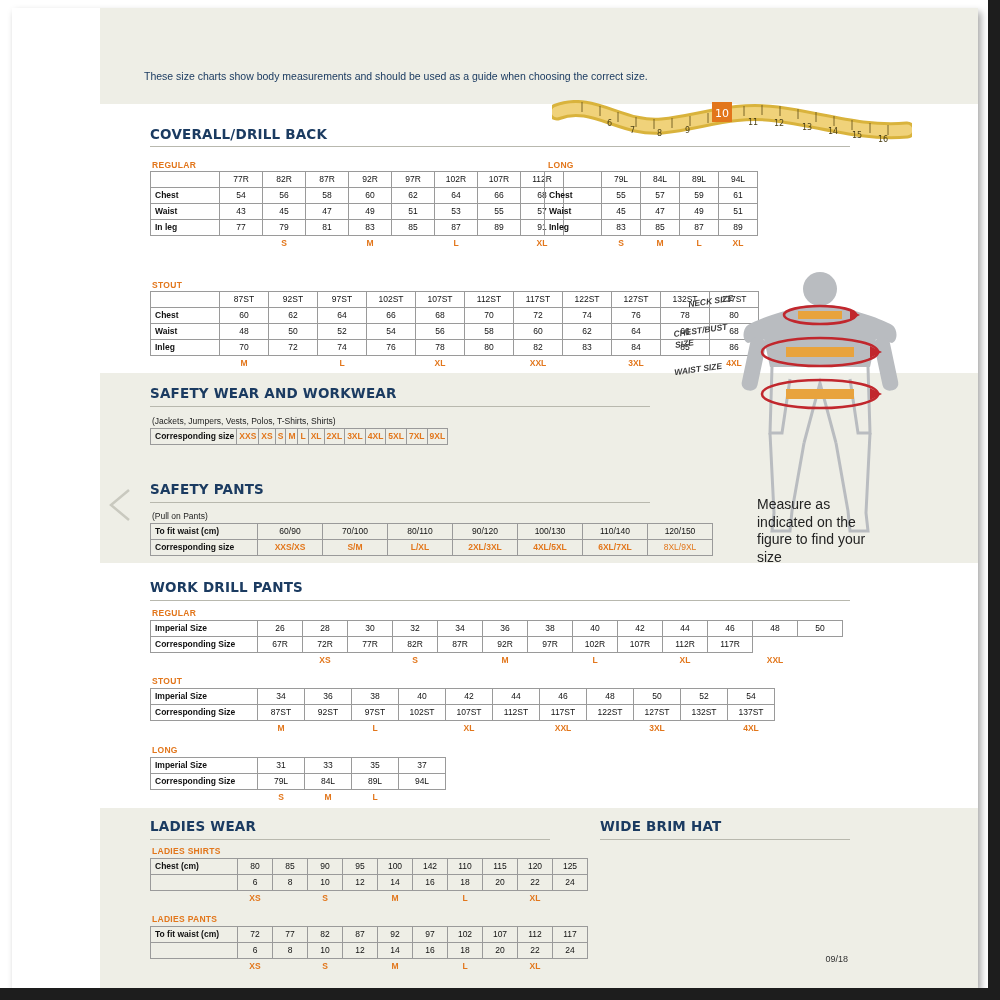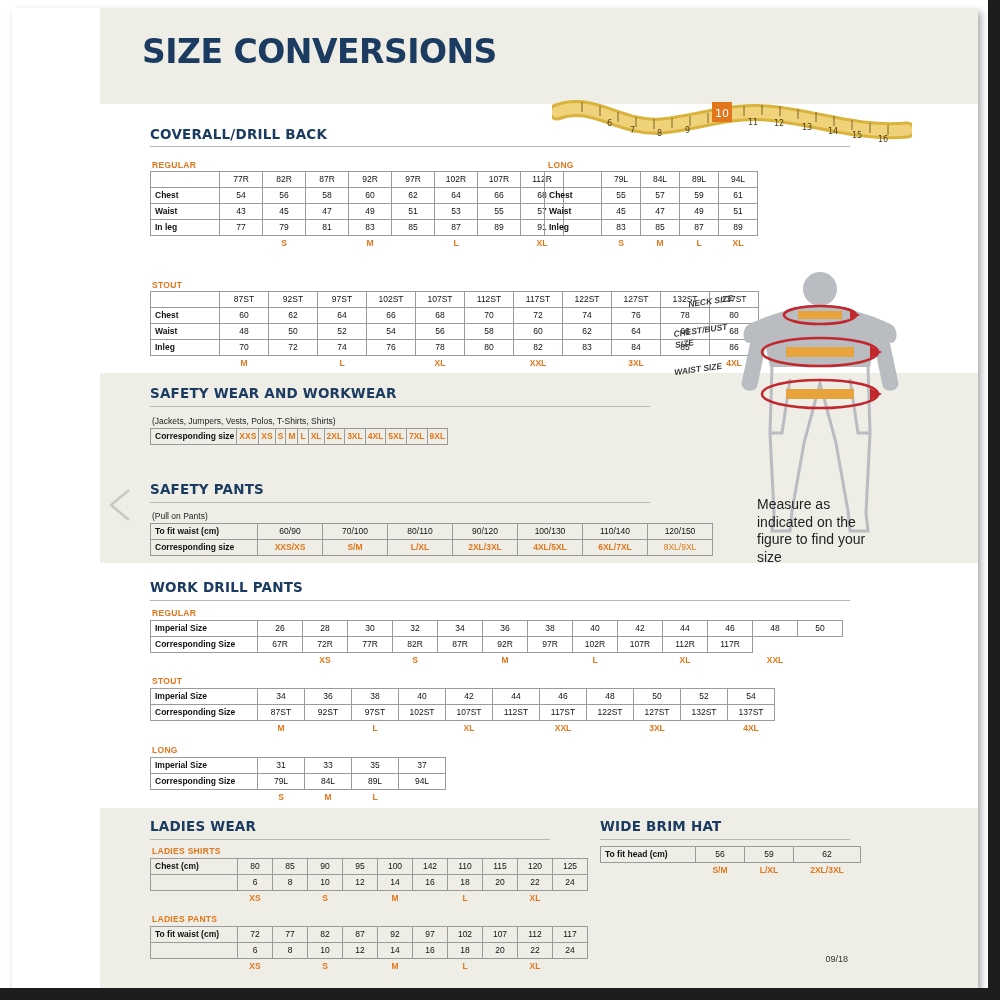--- a/index.html
+++ b/index.html
@@ -165,21 +165,21 @@
 </head>
 <body>
 
 <div class="page">
   <div class="band band-top"></div>
   <div class="band band-mid"></div>
   <div class="band band-bot"></div>
 
   <div class="content">
 
-    <h1 class="title">SIZE CONVERSIONS</h1>
+    <div class="subtitle">These size charts show body measurements and should be used as a guide when choosing the correct size.</div>
 
     <svg class="tape" viewBox="0 0 360 70">
       <path d="M5,12 C40,-2 70,30 110,26 C150,22 180,8 225,14 C270,20 310,34 355,30" stroke="#d9b33c" stroke-width="17" fill="none" stroke-linecap="round"></path>
       <path d="M5,12 C40,-2 70,30 110,26 C150,22 180,8 225,14 C270,20 310,34 355,30" stroke="#f0d27a" stroke-width="11" fill="none" stroke-linecap="round"></path>
       <g stroke="#6b5a20" stroke-width="0.9">
         <line x1="30" y1="2" x2="30" y2="12"></line>
           <line x1="48" y1="6" x2="48" y2="16"></line>
         <line x1="66" y1="12" x2="66" y2="22"></line>
           <line x1="84" y1="17" x2="84" y2="27"></line>
         <line x1="102" y1="19" x2="102" y2="29"></line>
@@ -669,36 +669,20 @@
         <td>L</td>
         <td></td>
         <td>XL</td>
         <td></td>
       </tr>
     </tbody>
       </table>
 
     <div class="section-title" style="left:588px; top:810px;">WIDE BRIM HAT</div>
     <div class="divider" style="left:588px; top:831px; width:250px;"></div>
-    <table class="grid" style="left:588px; top:838px;">
-      <tbody>
-          <tr>
-        <td class="rowhead" style="width:88px;">To fit head (cm)</td>
-        <td style="width:44px;">56</td>
-        <td style="width:44px;">59</td>
-        <td style="width:62px;">62</td>
-      </tr>
-      <tr class="sizerow">
-        <td class="rowhead"></td>
-        <td>S/M</td>
-        <td>L/XL</td>
-        <td>2XL/3XL</td>
-      </tr>
-    </tbody>
-      </table>
 
     <svg class="figure-wrap" viewBox="0 0 220 290">
       <g fill="#b9bcc0">
         <circle cx="108" cy="26" r="17"></circle>
         <path d="M96,42 C70,48 46,56 36,62 C30,66 30,78 36,80 L52,76 L58,104 L158,104 L164,76 L180,80 C186,78 186,66 180,62 C170,56 146,48 120,42 Z"></path>
         <rect x="34" y="74" width="16" height="54" rx="7" transform="rotate(12 42 100)"></rect>
         <rect x="166" y="74" width="16" height="54" rx="7" transform="rotate(-12 174 100)"></rect>
       </g>
       <g fill="none" stroke="#b9bcc0" stroke-width="3">
         <path d="M60,104 L58,170 L70,170 L78,116"></path>

